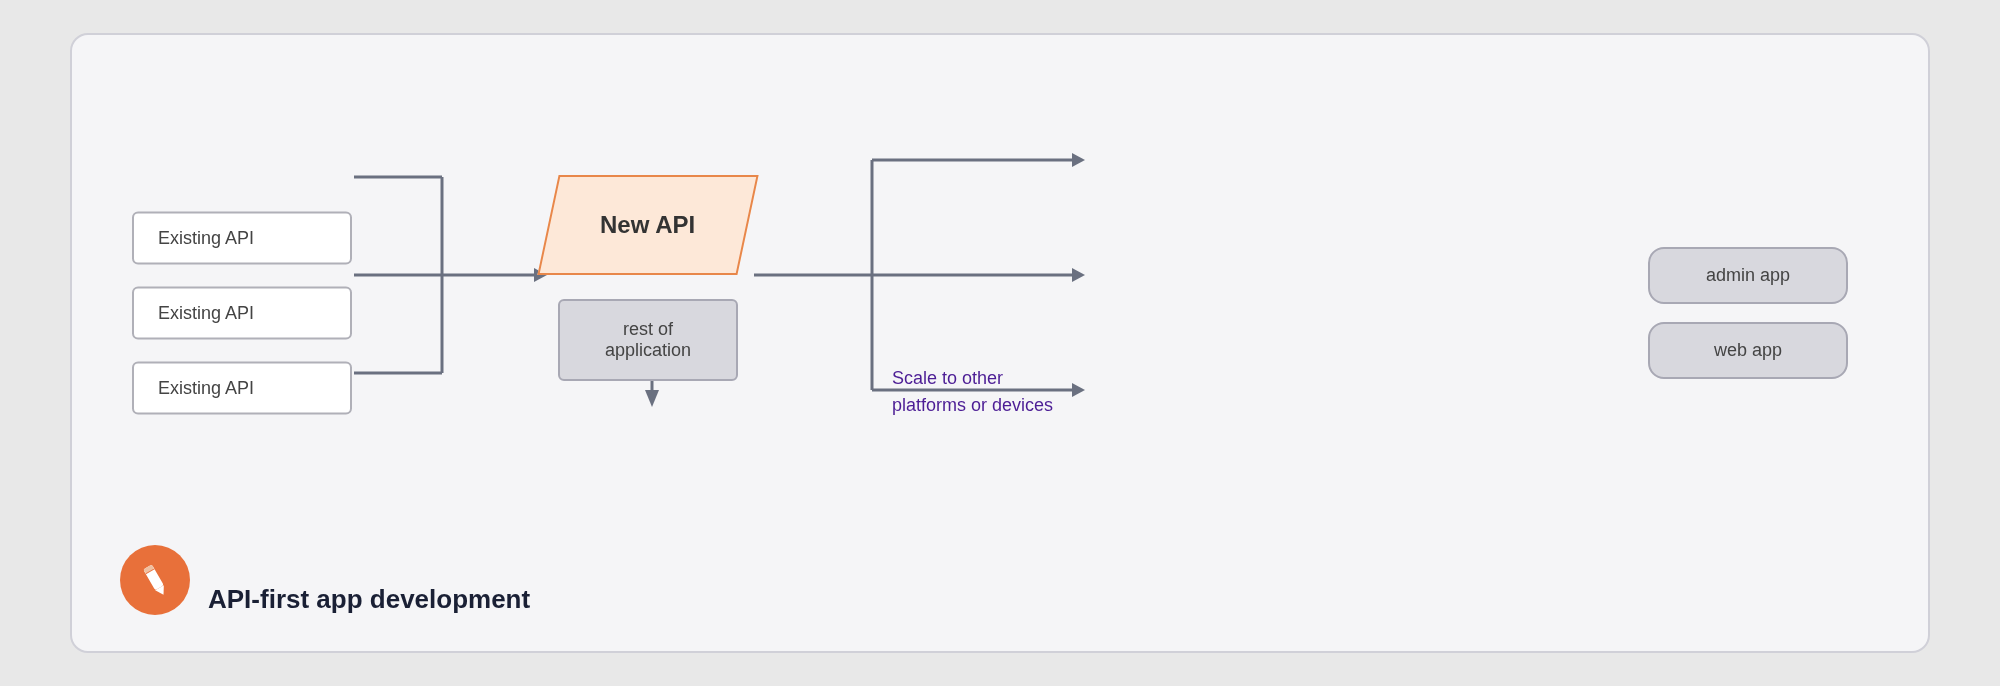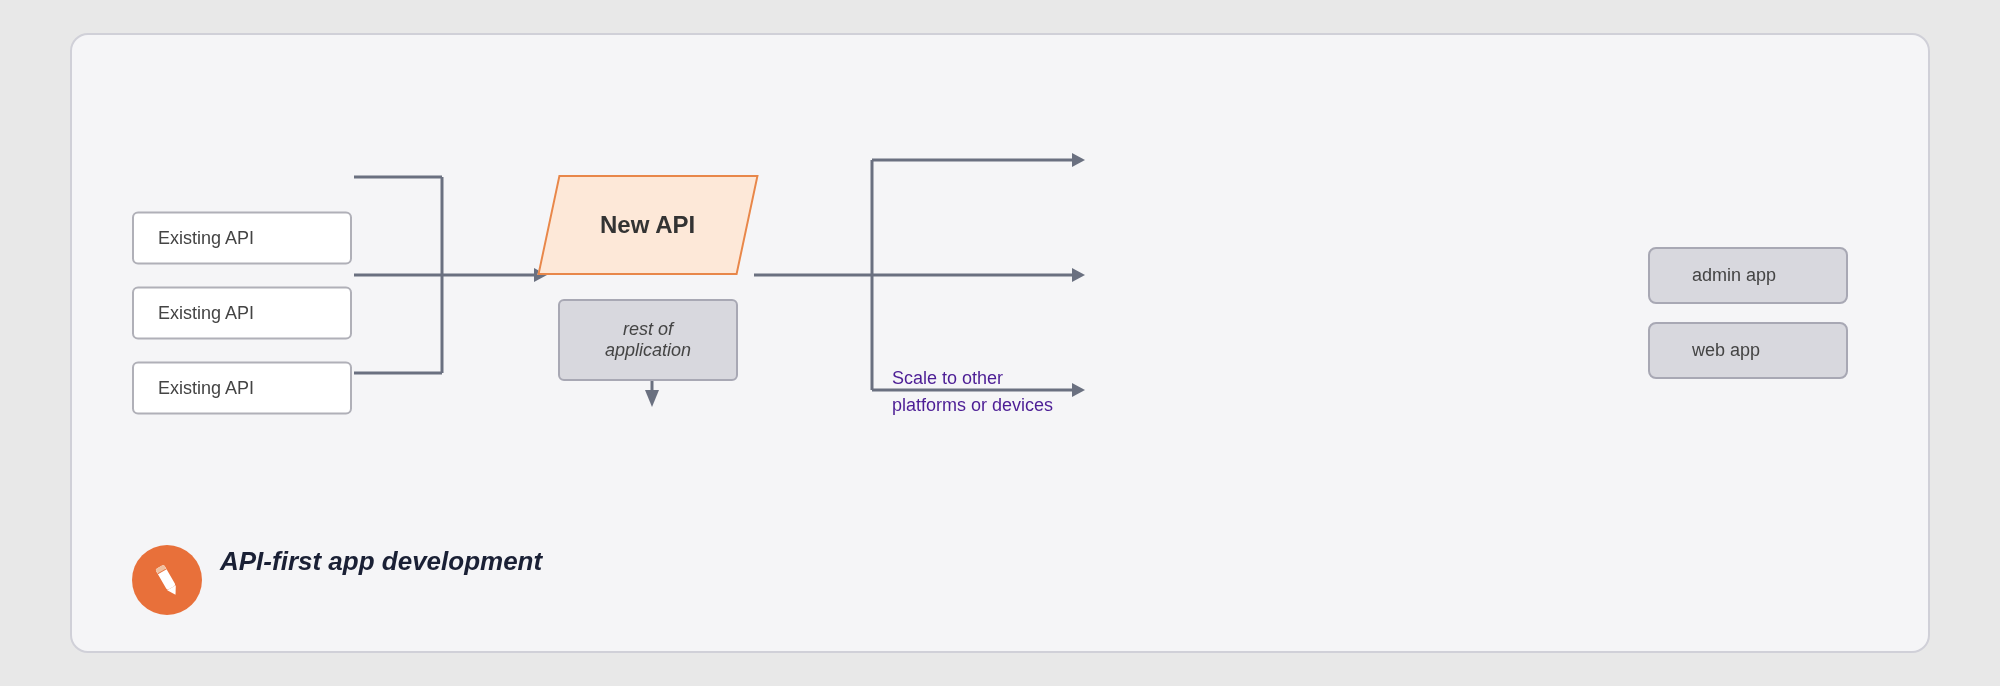--- a/index.html
+++ b/index.html
@@ -83,36 +83,35 @@
       display: flex;
       flex-direction: column;
       gap: 18px;
       width: 200px;
       flex-shrink: 0;
       margin-left: 20px;
     }
     .app-box {
       background: #d8d8de;
       border: 2px solid #a8a8b4;
-      border-radius: 8px;
+      border-radius: 16px;
       padding: 16px 42px;
-      text-align: left;
+      text-align: center;
       font-size: 18px;
       color: #444;
     }
 
     
     .branding {
       position: absolute;
       bottom: 36px;
-      left: 60px;
-      display: flex;
-      align-items: flex-start;
+      left: 48px;
+      display: flex;
+      align-items: flex-end;
       gap: 18px;
-      font-style: italic;
     }
     .brand-icon {
       width: 70px;
       height: 70px;
       background: #e8703a;
       border-radius: 50%;
       display: flex;
       align-items: center;
       justify-content: center;
       flex-shrink: 0;
@@ -179,21 +178,21 @@
     </div>
     <div class="api-box">
       <span>Existing API</span>
     </div>
   </div>
 
   <div style="position:absolute; left:476px; top:140px; display:flex; flex-direction:column; align-items:center;">
     <div class="new-api-shape">
       <span class="new-api-label">New API</span>
     </div>
-    <div style="display:flex; flex-direction:column; align-items:center; margin-top:16px;font-style:italic;">
+    <div style="display:flex; flex-direction:column; align-items:center; margin-top:16px;">
       <div class="rest-box">
         <span>rest of application</span>
       </div>
     </div>
   </div>
 
   <div style="position:absolute; left:820px; top:330px; width:170px;">
     <span class="scale-text">Scale to other platforms or devices</span>
   </div>
 

